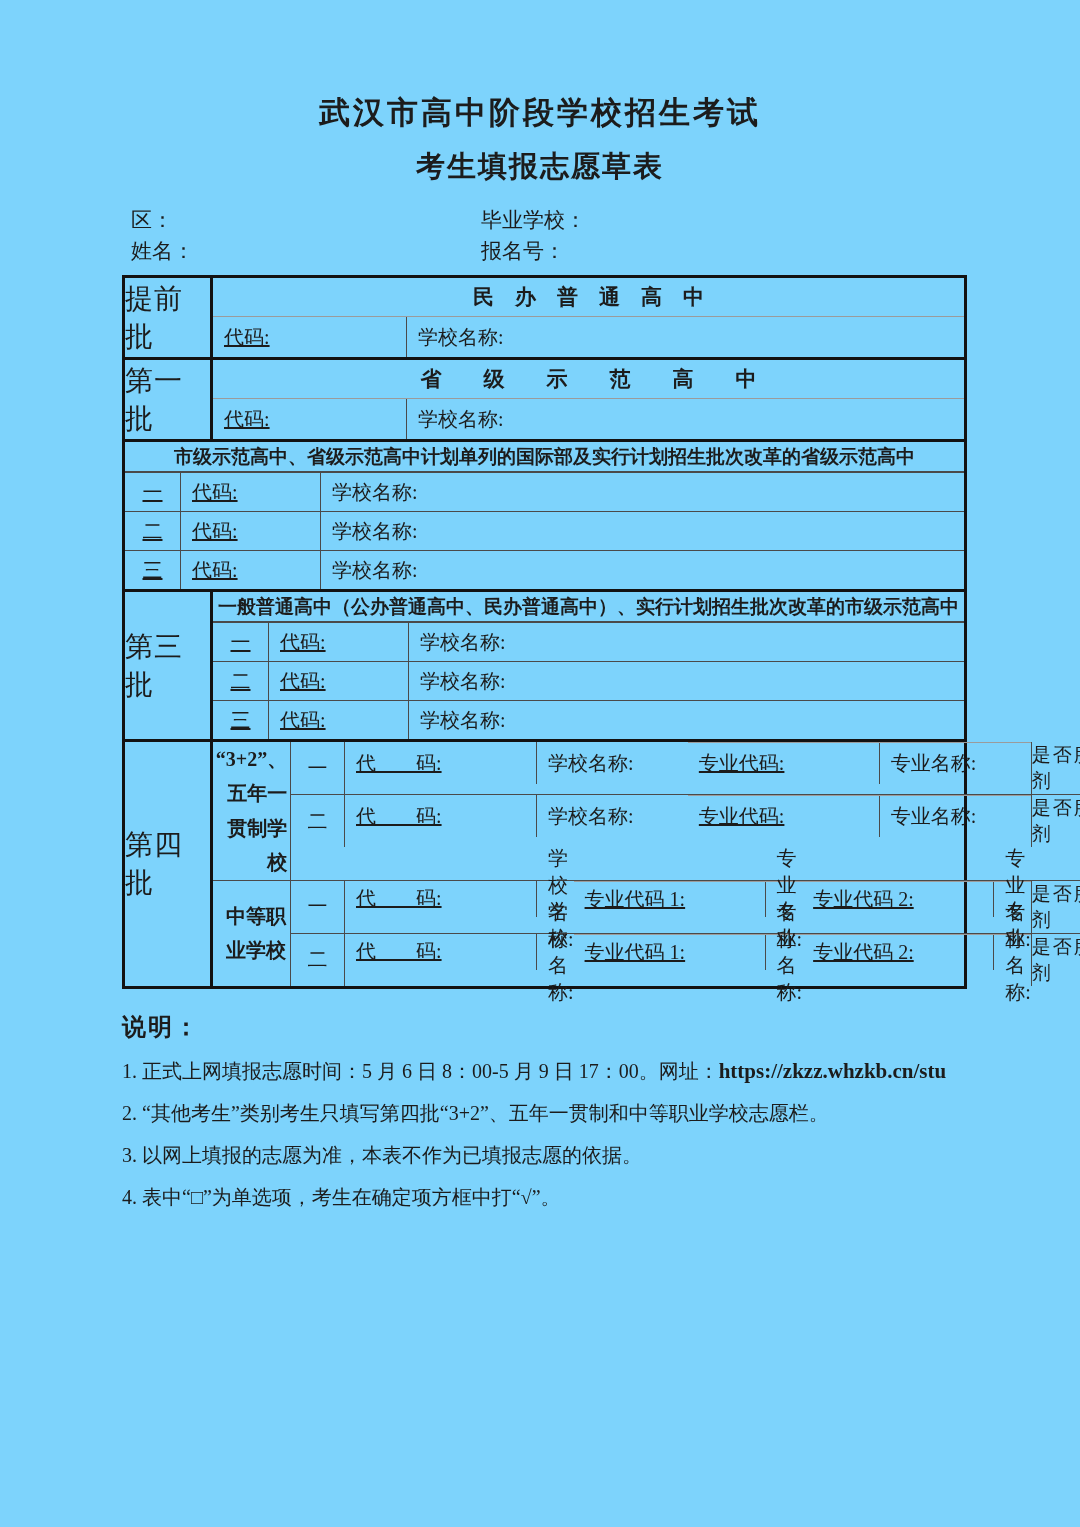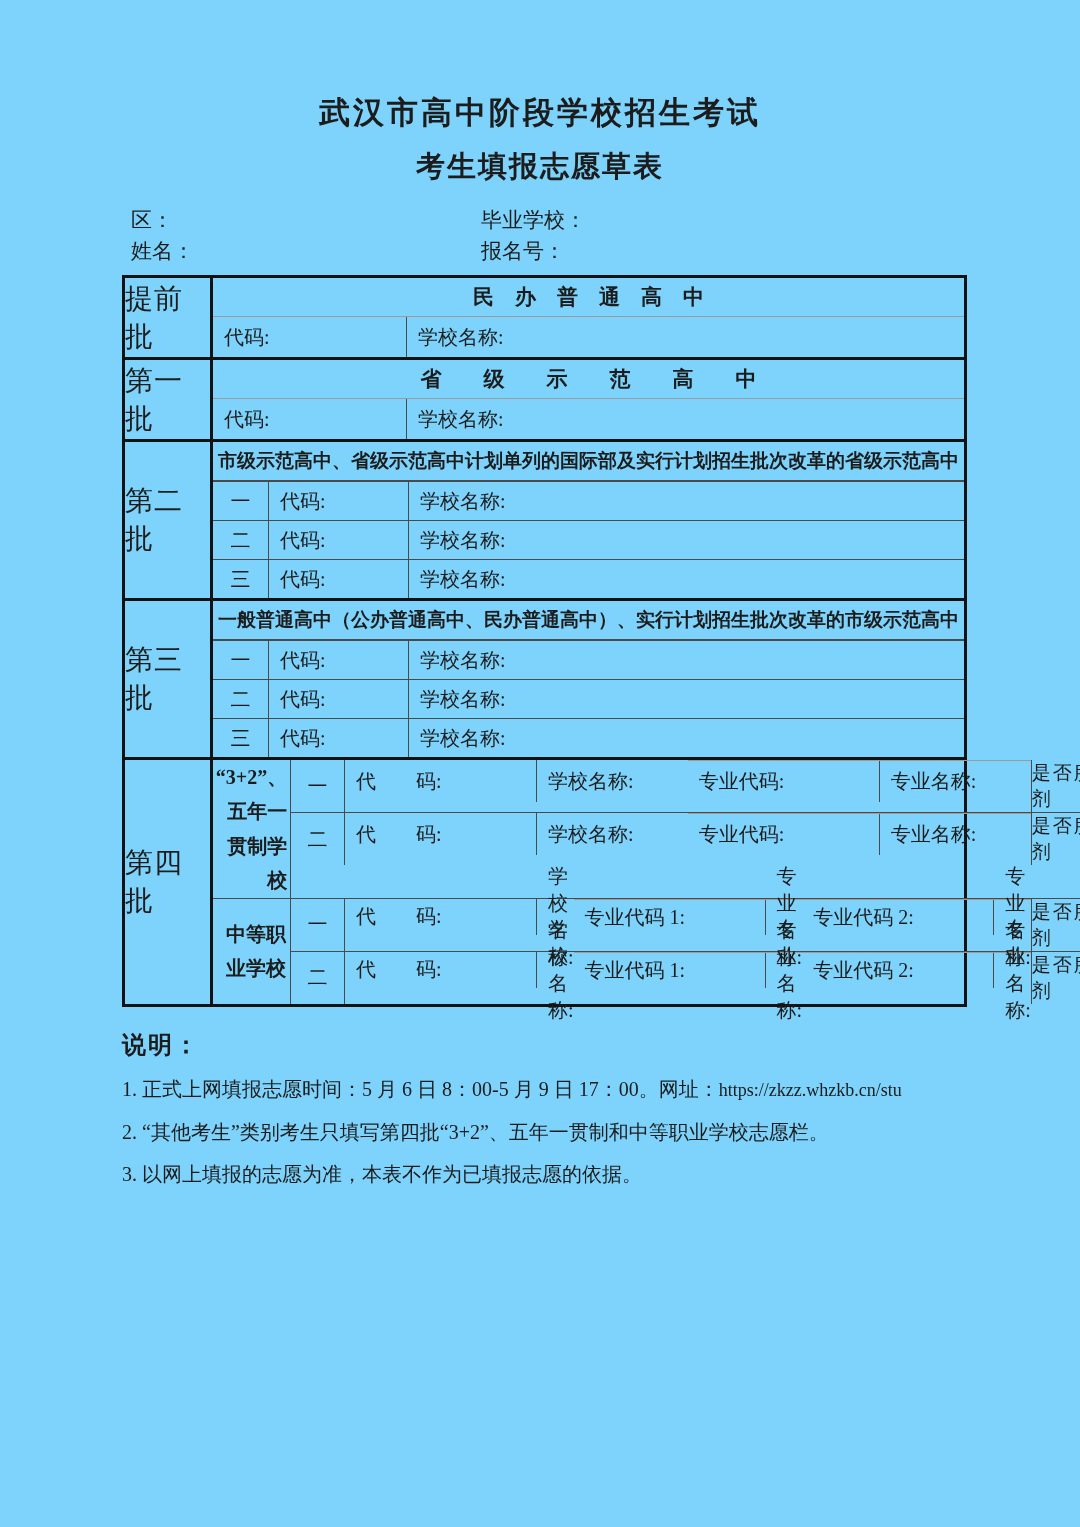--- a/index.html
+++ b/index.html
@@ -38,26 +38,26 @@
     border-right:3px solid #121212;
     display:flex; align-items:center; justify-content:center;
     font-size:28px; font-weight:normal; letter-spacing:1px;
   }
   .bcontent { flex:1; display:flex; flex-direction:column; }
   .shead {
     display:flex; align-items:center; justify-content:center;
     font-weight:bold; text-align:center;
   }
   .shead.big   { height:39px; font-size:21px; border-bottom:1px solid #9b9b9b; }
-  .shead.small { height:39px; font-size:19px; border-bottom:1px solid #4a4a4a; }
+  .shead.small { height:30px; font-size:19px; border-bottom:1px solid #4a4a4a; }
   .srow { display:flex; }
   .srow.bt { border-top:1px solid #4a4a4a; }
   .srow .cell { display:flex; align-items:center; font-size:20px; }
   .cell.pad { padding-left:11px; }
-  .cell.vr  { border-right:1px solid #4a4a4a; }
+  .cell.vr  { border-right:1px solid #4a4a4a;text-decoration:underline; }
   .cell.ctr { justify-content:center; }
   .r40 { height:40px; }
   .r39 { height:39px; }
   .w194 { width:194px; flex:0 0 194px; }
   .wseq { width:56px;  flex:0 0 56px; }
   .wcode2 { width:140px; flex:0 0 140px; }
   .grow { flex:1; }
   
   .group { display:flex; }
   .group.bt { border-top:1px solid #4a4a4a; }
@@ -91,21 +91,21 @@
     font-size:19px; letter-spacing:2px;
   }
   .checkbox {
     font-size:21px; line-height:23px; margin-top:3px; letter-spacing:0;
     font-family:"DejaVu Sans", sans-serif;
   }
   
   .notes { margin:22px 0 0 122px; width:860px; }
   .notes-heading { font-size:24px; font-weight:bold; letter-spacing:2px; }
   .note { font-size:20px; margin-top:15px; line-height:27px; }
-  .note .url { font-weight:normal; font-size:18px; }
+  .note .url { font-weight:bold; font-size:21px; }
 </style>
 </head>
 <body>
 
 <div class="page">
 
   <div class="title-block">
     <div class="title-main">武汉市高中阶段学校招生考试</div>
     <div class="title-sub">考生填报志愿草表</div>
   </div>
@@ -139,21 +139,20 @@
       <div class="bcontent">
         <div class="shead big">省　　级　　示　　范　　高　　中</div>
         <div class="srow r40">
           <div class="cell w194 pad vr">代码:</div>
           <div class="cell grow pad">学校名称:</div>
         </div>
       </div>
     </div>
 
     <div class="bsec">
-      <div class="blabel">第二批</div>
       <div class="bcontent">
         <div class="shead small">市级示范高中、省级示范高中计划单列的国际部及实行计划招生批次改革的省级示范高中</div>
         <div class="srow r39 bt">
           <div class="cell wseq ctr vr">一</div>
           <div class="cell wcode2 pad vr">代码:</div>
           <div class="cell grow pad">学校名称:</div>
         </div>
         <div class="srow r39 bt">
           <div class="cell wseq ctr vr">二</div>
           <div class="cell wcode2 pad vr">代码:</div>
@@ -285,15 +284,16 @@
     </div>
   </div>
 
   <div class="notes">
     <div class="notes-heading">说明：</div>
     <div class="note">
       <span>1.  正式上网填报志愿时间：5 月 6 日 8：00-5 月 9 日 17：00。网址：</span><span class="url">https://zkzz.whzkb.cn/stu</span>
     </div>
     <div class="note">2.  “其他考生”类别考生只填写第四批“3+2”、五年一贯制和中等职业学校志愿栏。</div>
     <div class="note">3. 以网上填报的志愿为准，本表不作为已填报志愿的依据。</div>
+    <div class="note">4. 表中“□”为单选项，考生在确定项方框中打“√”。</div>
   </div>
 
 </div>
 
 </body></html>

